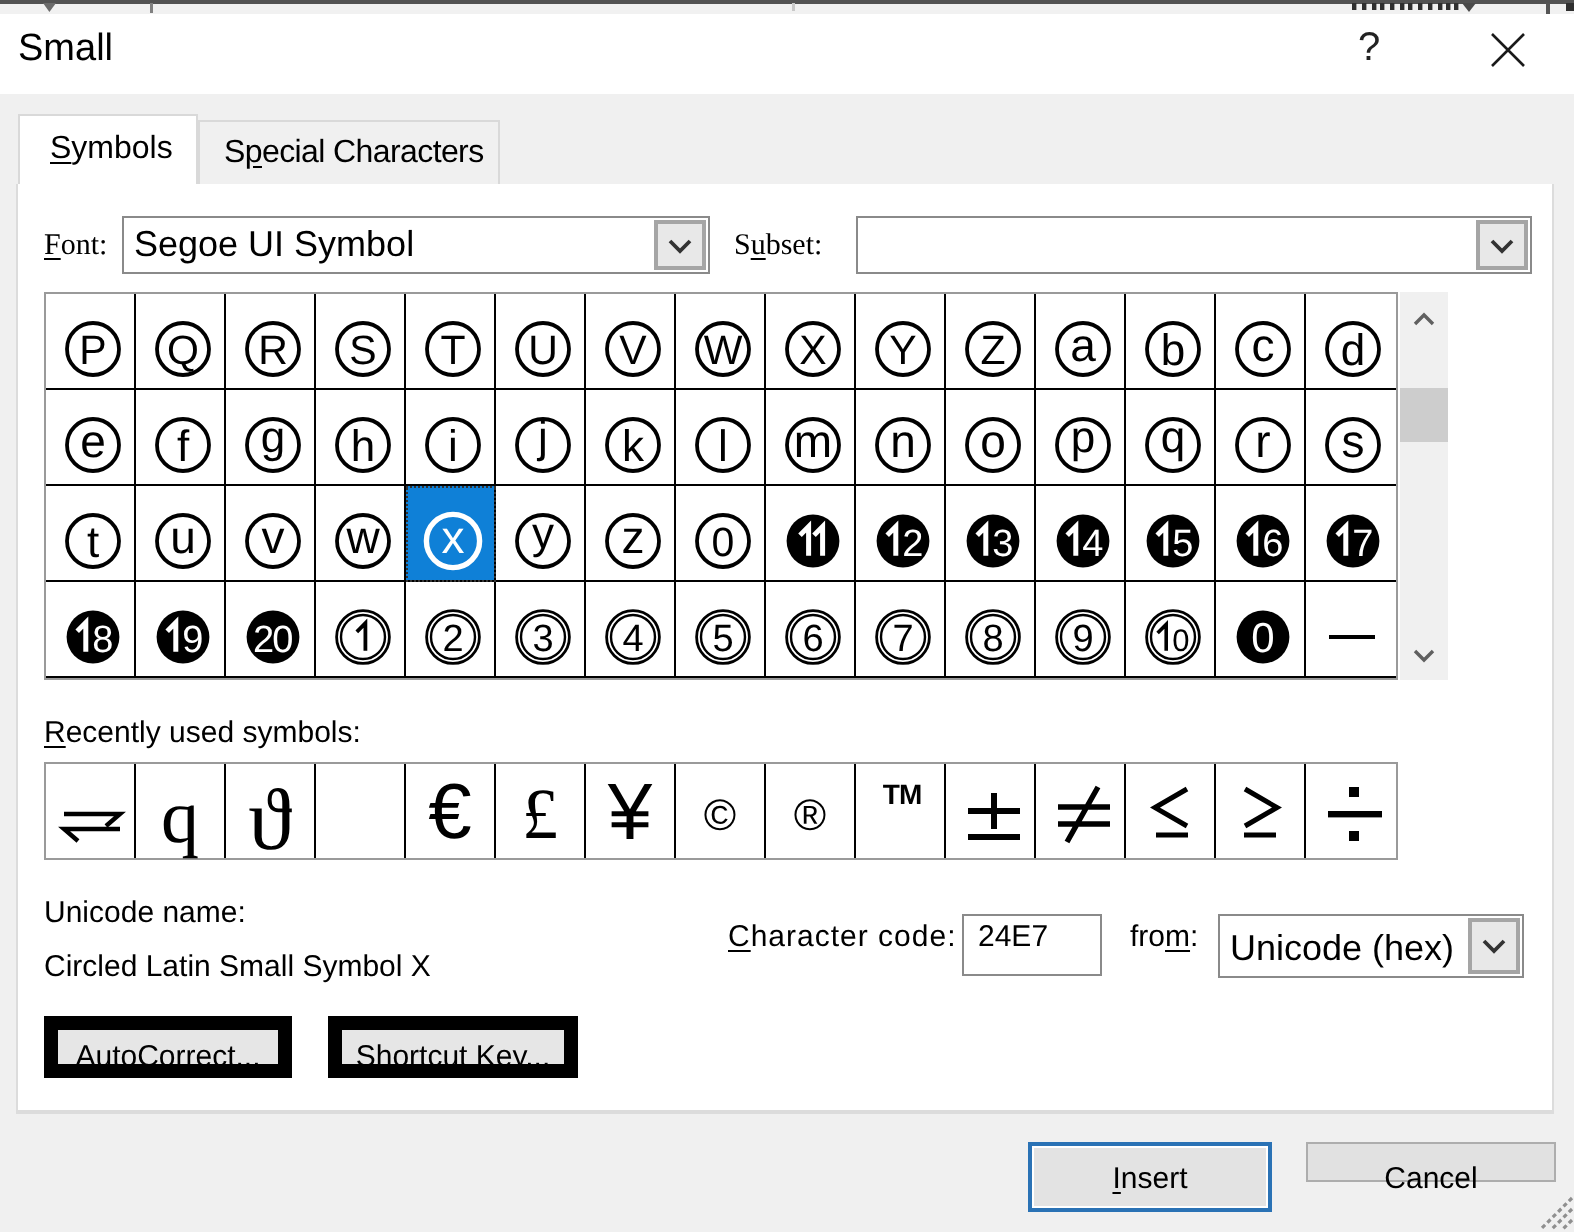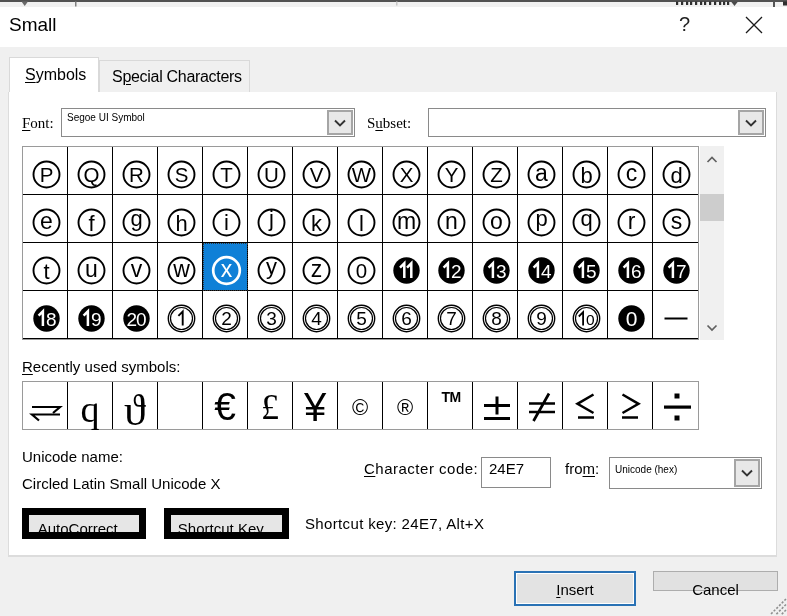--- a/index.html
+++ b/index.html
@@ -9,21 +9,21 @@
 #help { left:679px; top:13px; font-size:20px; color:#222; font-weight:300; }
 #band { left:0; top:47px; width:787px; height:510px; background:#f0f0f0; }
 #page-border { left:8px; top:92px; width:769px; height:464px; border:1px solid #dcdcdc; border-top:none; background:#fff; }
 #tab-active { left:9px; top:57px; width:90px; height:35px; background:#fff; border:1px solid #d9d9d9; border-bottom:none; }
 #tab-active span { position:absolute; left:15px; top:8px; font-size:16px; }
 #tab-inactive { left:99px; top:60px; width:151px; height:32px; background:#f0f0f0; border:1px solid #d9d9d9; border-bottom:none; }
 #tab-inactive span { position:absolute; left:12px; top:7px; font-size:16px; letter-spacing:-0.3px; }
 u { text-decoration:underline; text-underline-offset:2px; }
 .lbl { font-size:15px;font-family:Liberation Serif, serif; }
 .combo { position:absolute; background:#fff; border:1px solid #8a8a8a; }
-.combo .txt { position:absolute; left:5px; top:3px; font-size:10px; white-space:nowrap; }
+.combo .txt { position:absolute; left:5px; top:3px; font-size:18px; white-space:nowrap; }
 .combo .btn { position:absolute; right:1px; top:1px; bottom:1px; width:26px; background:#e8e8e8; border:2px solid #a5a5a5; }
 .chev { position:absolute; left:50%; top:50%; transform:translate(-50%,-50%); }
 #grid { left:22px; top:146px; width:677px; height:194px; border:1px solid #9a9a9a; background:#fff; }
 #gridin { position:absolute; left:0px; top:0px; width:675px; height:192px; }
 .cell { position:absolute; width:45px; height:48px; border-right:1px solid #000; border-bottom:1px solid #000; }
 .cell:nth-child(15n) { border-right:none; }
 .cell svg { position:absolute; left:0; top:0; }
 .sel { background:#0f80d7; outline:1px dotted #333; outline-offset:-1px; }
 #sbar { left:700px; top:146px; width:24px; height:194px; background:#f0f0f0; }
 #sthumb { left:0; top:48px; width:24px; height:27px; background:#cdcdcd; }
@@ -555,41 +555,40 @@
       </div>
 <div class="rcell" style="left:630px">
         <svg width="45" height="47">
           <rect x="11" y="23.5" width="27" height="3.2" fill="#000"></rect>
           <rect x="21.5" y="11.5" width="5" height="5" fill="#000"></rect>
           <rect x="21.5" y="33.5" width="5" height="5" fill="#000"></rect>
         </svg>
       </div>
   </div>
   <div class="abs" id="uname1">Unicode name:</div>
-  <div class="abs" id="uname2">Circled Latin Small Unicode X</div>
+  <div class="abs" id="uname2">Circled Latin Small Symbol X</div>
   <div class="abs" id="cclbl"><u>C</u>haracter code:</div>
   <div class="abs" id="ccbox">
       <span>24E7</span>
     </div>
   <div class="abs" id="fromlbl">fro<u>m</u>:</div>
   <div class="combo" style="left:609px;top:457px;width:153px;height:32px">
     <span class="txt" style="top:6px">Unicode (hex)</span>
     <span class="btn">
         <svg class="chev" width="14" height="9">
           <path d="M 2 2 L 7 7 L 12 2" stroke="#333" stroke-width="1.9" fill="none"></path>
         </svg>
       </span>
   </div>
   <div class="wbtn" id="autoc">
       <span><u>A</u>utoCorrect...</span>
     </div>
   <div class="wbtn" id="shortk">
       <span>Shortcut <u>K</u>ey...</span>
     </div>
-  <div class="abs" id="sklbl">Shortcut key: 24E7, Alt+X</div>
   <div class="abs" id="footer"></div>
   <div class="abs" id="footline"></div>
   <div class="abs" id="insert">
       <span><u>I</u>nsert</span>
     </div>
   <div class="abs" id="cancel">
       <span>Cancel</span>
     </div>
   <svg class="abs" style="left:769px;top:598px" width="18" height="18">
     <path d="M 17 1 L 1 17 M 17 6.5 L 6.5 17 M 17 12 L 12 17" stroke="#8f8f8f" stroke-width="1.6" stroke-dasharray="2.2,1.6" fill="none"></path>

